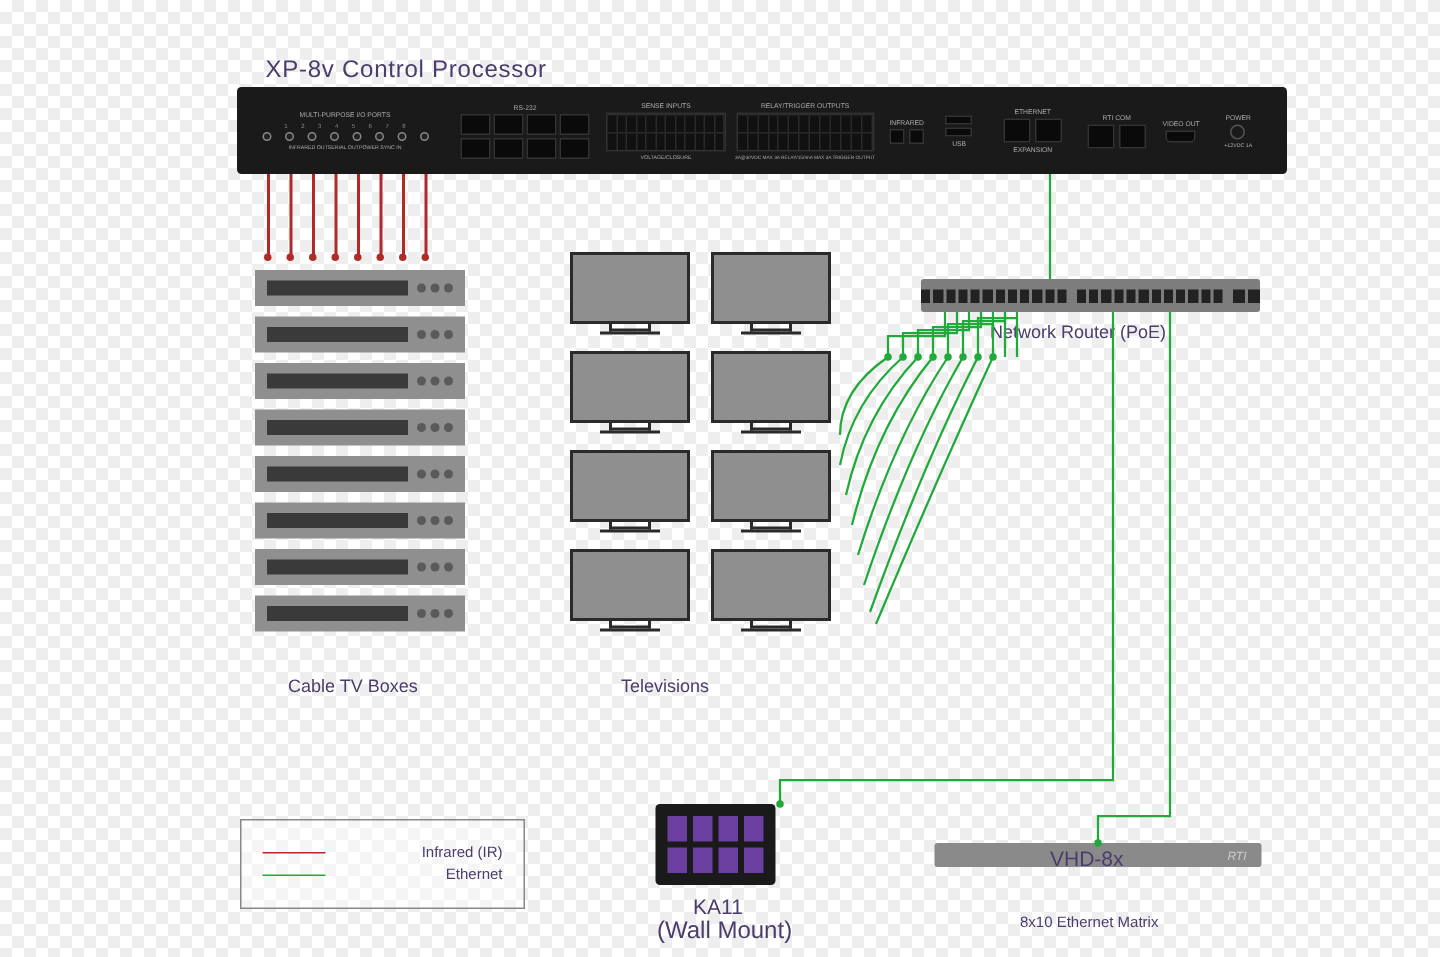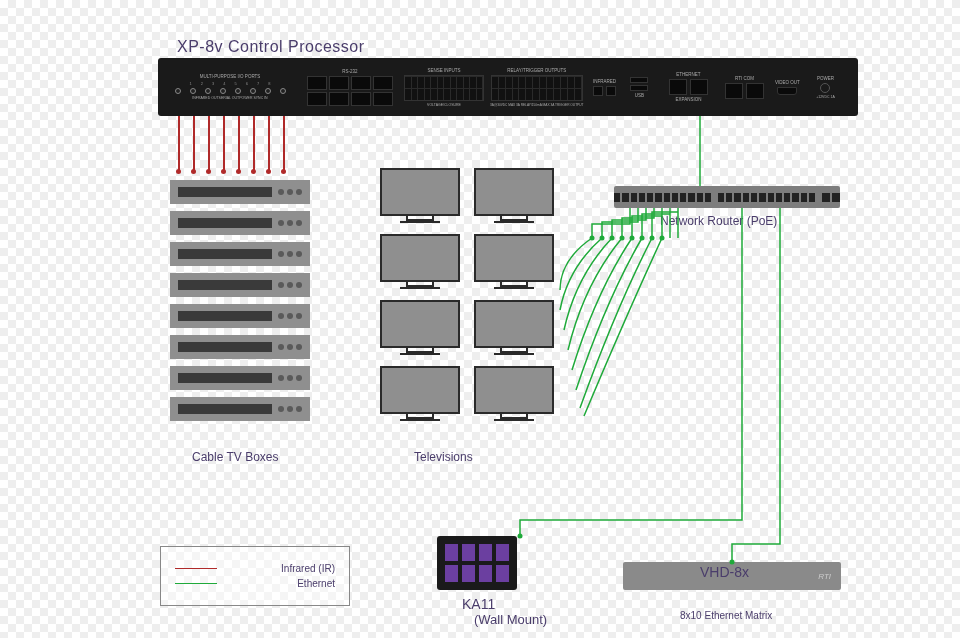--- a/index.html
+++ b/index.html
@@ -84,21 +84,21 @@
   .router .port { width:7px; height:9px; background:#222; }
 
   
   .lbl { position:absolute; font-size:12px; color:#4a3d6b; text-align:center; }
 
   
   .ka11 { position:absolute; left:437px; top:536px; width:80px; height:54px; background:#1a1a1a; border-radius:3px; padding:8px; display:grid; grid-template-columns:repeat(4,1fr); gap:4px; }
   .ka11 .pad { background:#6b3fa0; }
 
   
-  .vhd { position:absolute; left:623px; top:562px; width:218px; height:28px; background:#8a8a8a; border-radius:2px; display:flex; align-items:center; justify-content:flex-end; padding:0 10px; color:#ccc; font-size:8px; font-style:italic;}
+  .vhd { position:absolute; left:623px; top:562px; width:218px; height:16px; background:#8a8a8a; border-radius:2px; display:flex; align-items:center; justify-content:flex-end; padding:0 10px; color:#ccc; font-size:8px; font-style:italic;}
 
   
   .legend { position:absolute; left:160px; top:546px; width:190px; border:1px solid #888; padding:12px 14px; font-size:10px; color:#4a3d6b; background:rgba(255,255,255,0.4);}
   .legend-row { display:flex; align-items:center; gap:14px; margin:4px 0;justify-content:space-between; }
   .legend-line { width:42px; height:1.5px; }
   .lg-red { background:#b02a2a; }
   .lg-green { background:#1faa3a; }
 
   
   svg.wires { position:absolute; left:0; top:0; width:960px; height:638px; pointer-events:none; }
@@ -433,21 +433,21 @@
   <div class="pad"></div>
     <div class="pad"></div>
     <div class="pad"></div>
     <div class="pad"></div>
   <div class="pad"></div>
     <div class="pad"></div>
     <div class="pad"></div>
     <div class="pad"></div>
 </div>
 <div class="lbl" style="left:462px; top:596px; font-size:14px">KA11</div>
-<div class="lbl" style="left:474px; top:612px; font-size:13px">(Wall Mount)</div>
+<div class="lbl" style="left:438px; top:612px; font-size:16px">(Wall Mount)</div>
 
 <div class="vhd">RTI</div>
 <div class="lbl" style="left:700px; top:564px; font-size:14px">VHD-8x</div>
 <div class="lbl" style="left:680px; top:610px; font-size:10px">8x10 Ethernet Matrix</div>
 
 <div class="legend">
   <div class="legend-row">
     <div class="legend-line lg-red"></div>
     <span>Infrared (IR)</span>
   </div>

